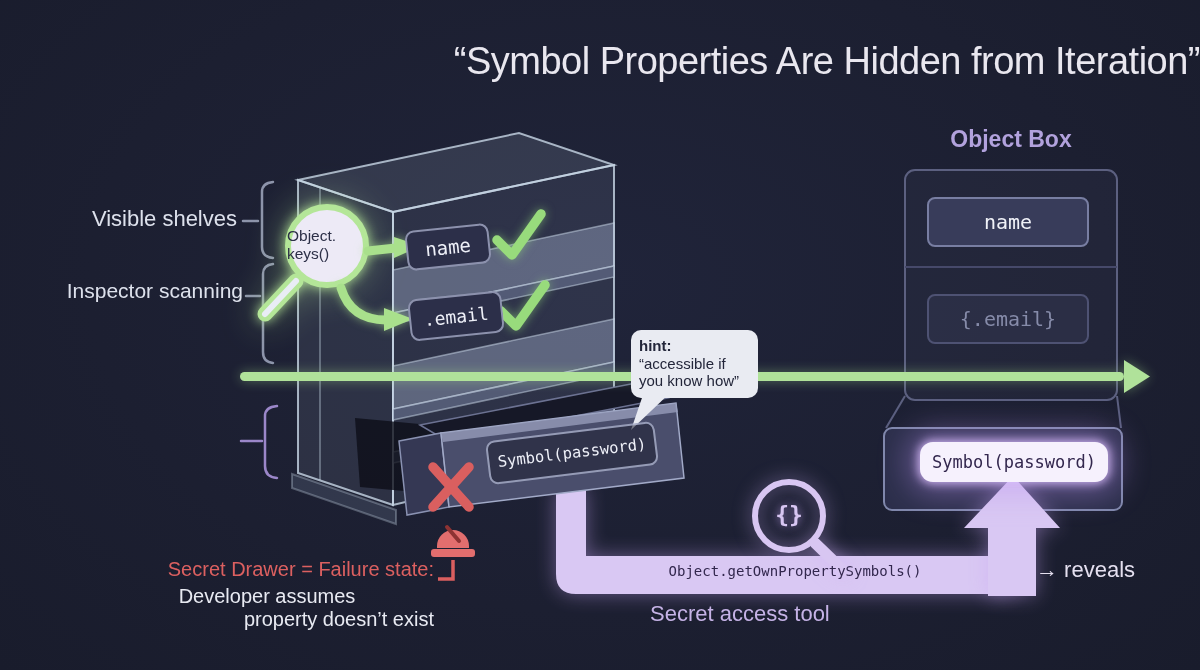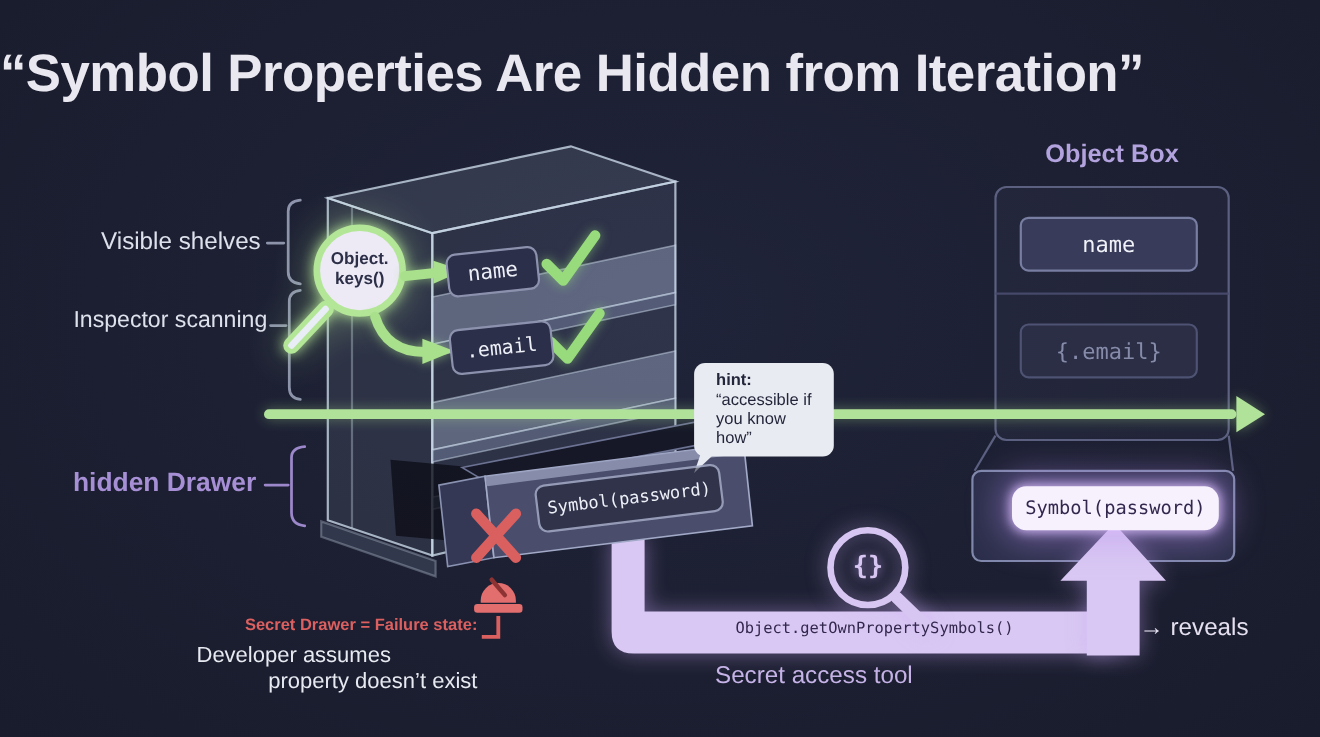--- a/index.html
+++ b/index.html
@@ -5,39 +5,39 @@
   html,body{margin:0;padding:0;background:#12141f;}
   .stage{
     position:relative;width:1200px;height:670px;overflow:hidden;
     background:radial-gradient(ellipse at 50% 42%, #20243a 0%, #1c1f31 60%, #191c2c 100%);
     font-family:"Liberation Sans", sans-serif;
   }
   .stage *{box-sizing:border-box;}
   svg.art{position:absolute;left:0;top:0;z-index:1;}
   .txt{position:absolute;z-index:3;}
   .title{
-    left:0;top:40px;width:100%;text-align:left;
-    font-size:48px;font-weight:bold;letter-spacing:-.5px;color:#e9e7ef;
+    left:0;top:40px;width:100%;text-align:right;
+    font-size:38px;font-weight:normal;letter-spacing:-.5px;color:#e9e7ef;
   }
   .r{text-align:right;}
   .lbl-white{color:#dde1ec;font-size:22px;}
   .lbl-green{color:#9fd987;}
   .lbl-purple{color:#a78fd6;}
   .mag1-text{
-    left:287px;top:227px;width:80px;text-align:center;
-    font-size:15.5px;line-height:18px;font-weight:bold;color:#2c2f47;
+    left:287px;top:227px;width:80px;text-align:left;
+    font-size:15.5px;line-height:18px;font-weight:normal;color:#2c2f47;
   }
   .tag{
     position:absolute;z-index:3;display:flex;align-items:center;justify-content:center;
     background:#2c2f49;border:2px solid rgba(205,212,240,.6);border-radius:9px;
     font-family:"DejaVu Sans Mono", monospace;color:#eef0f8;
   }
   .hint{
     left:631px;top:330px;width:127px;background:#e9ebf2;border-radius:10px;
-    padding:7px 10px 8px 20px;color:#23263a;font-size:15px;line-height:17.5px;z-index:4;
+    padding:7px 10px 8px 8px;color:#23263a;font-size:15px;line-height:17.5px;z-index:4;
   }
   .hint b{font-weight:bold;}
   .obox-title{left:905px;top:126px;width:212px;text-align:center;
     font-size:23px;font-weight:bold;color:#b2a2dd;}
   .cell{
     position:absolute;z-index:3;width:162px;height:50px;border-radius:8px;
     display:flex;align-items:center;justify-content:center;
     font-family:"DejaVu Sans Mono", monospace;font-size:20px;
   }
   .cell-name{left:927px;top:197px;background:#383c5a;border:2px solid #787ea2;color:#f0f2f8;}
@@ -172,25 +172,24 @@
   <div class="txt title">“Symbol Properties Are Hidden from Iteration”</div>
 
   <div class="txt r lbl-white" style="left:37px;top:206px;width:200px;">Visible shelves</div>
 
   <div class="txt r" style="left:10px;top:278px;width:233px;font-size:21px;line-height:26px;color:#dde1ec;">
     <div>Inspector scanning</div>
   </div>
 
 
   <div class="txt r" style="left:28px;top:425px;width:205px;">
-    <div class="lbl-purple" style="font-size:24px;font-weight:bold;">hidden Drawer</div>
   </div>
 
   <div class="txt r" style="left:100px;top:556px;width:334px;">
-    <div style="font-size:15px;font-weight:bold;color:#dc6060;line-height:26px;">Secret Drawer = Failure state:</div>
+    <div style="font-size:20px;font-weight:normal;color:#dc6060;line-height:26px;">Secret Drawer = Failure state:</div>
     <div style="font-size:20px;color:#e8eaf2;line-height:23px;margin-top:3px;text-align:center;">Developer assumes</div>
     <div style="font-size:20px;color:#e8eaf2;line-height:23px;">property doesn’t exist</div>
   </div>
 
   <div class="txt mag1-text">
     <div>Object.</div>
     <div>keys()</div>
   </div>
 
   <div class="tag" style="left:406px;top:227px;width:84px;height:40px;font-size:19px;transform:rotate(-6deg);">name</div>

